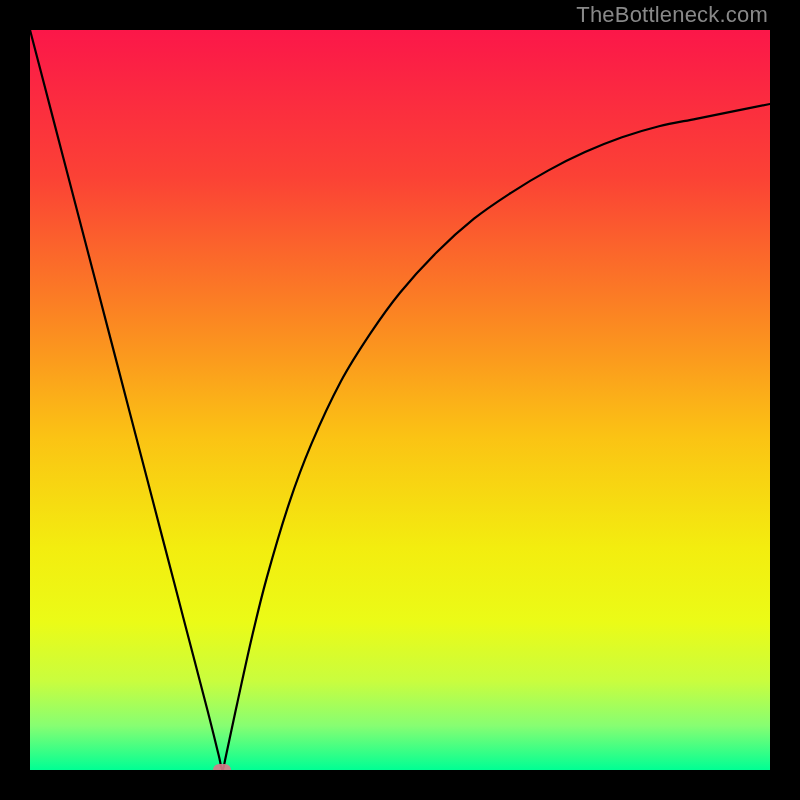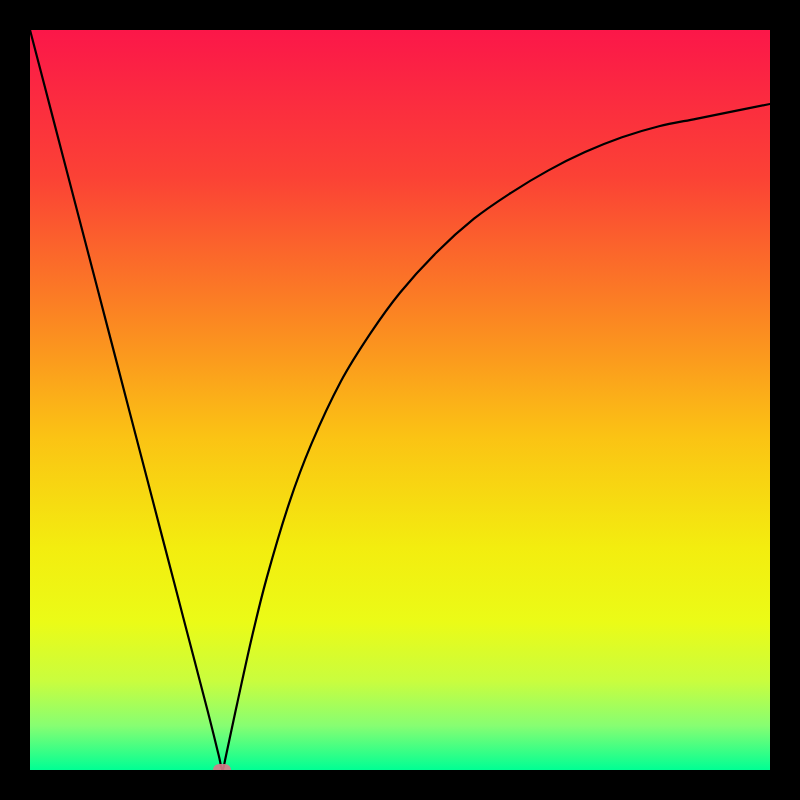--- a/index.html
+++ b/index.html
@@ -54,20 +54,21 @@
     background: #d97a8a;
     opacity: 0.9;
     transform: translate(-50%, -50%);
   }
 </style>
 </head>
 <body>
 
 <div class="frame">
 
+  <div class="watermark">TheBottleneck.com</div>
 
   <div class="plot-area">
     <svg class="gradient" viewBox="0 0 740 740" preserveAspectRatio="none">
       <defs>
         <linearGradient id="bg" x1="0" y1="0" x2="0" y2="1">
             <stop offset="0.0%" stop-color="#fb1749"></stop>
             <stop offset="20.0%" stop-color="#fb4235"></stop>
             <stop offset="40.0%" stop-color="#fb8a21"></stop>
             <stop offset="55.0%" stop-color="#fbc314"></stop>
             <stop offset="70.0%" stop-color="#f3ed0f"></stop>

